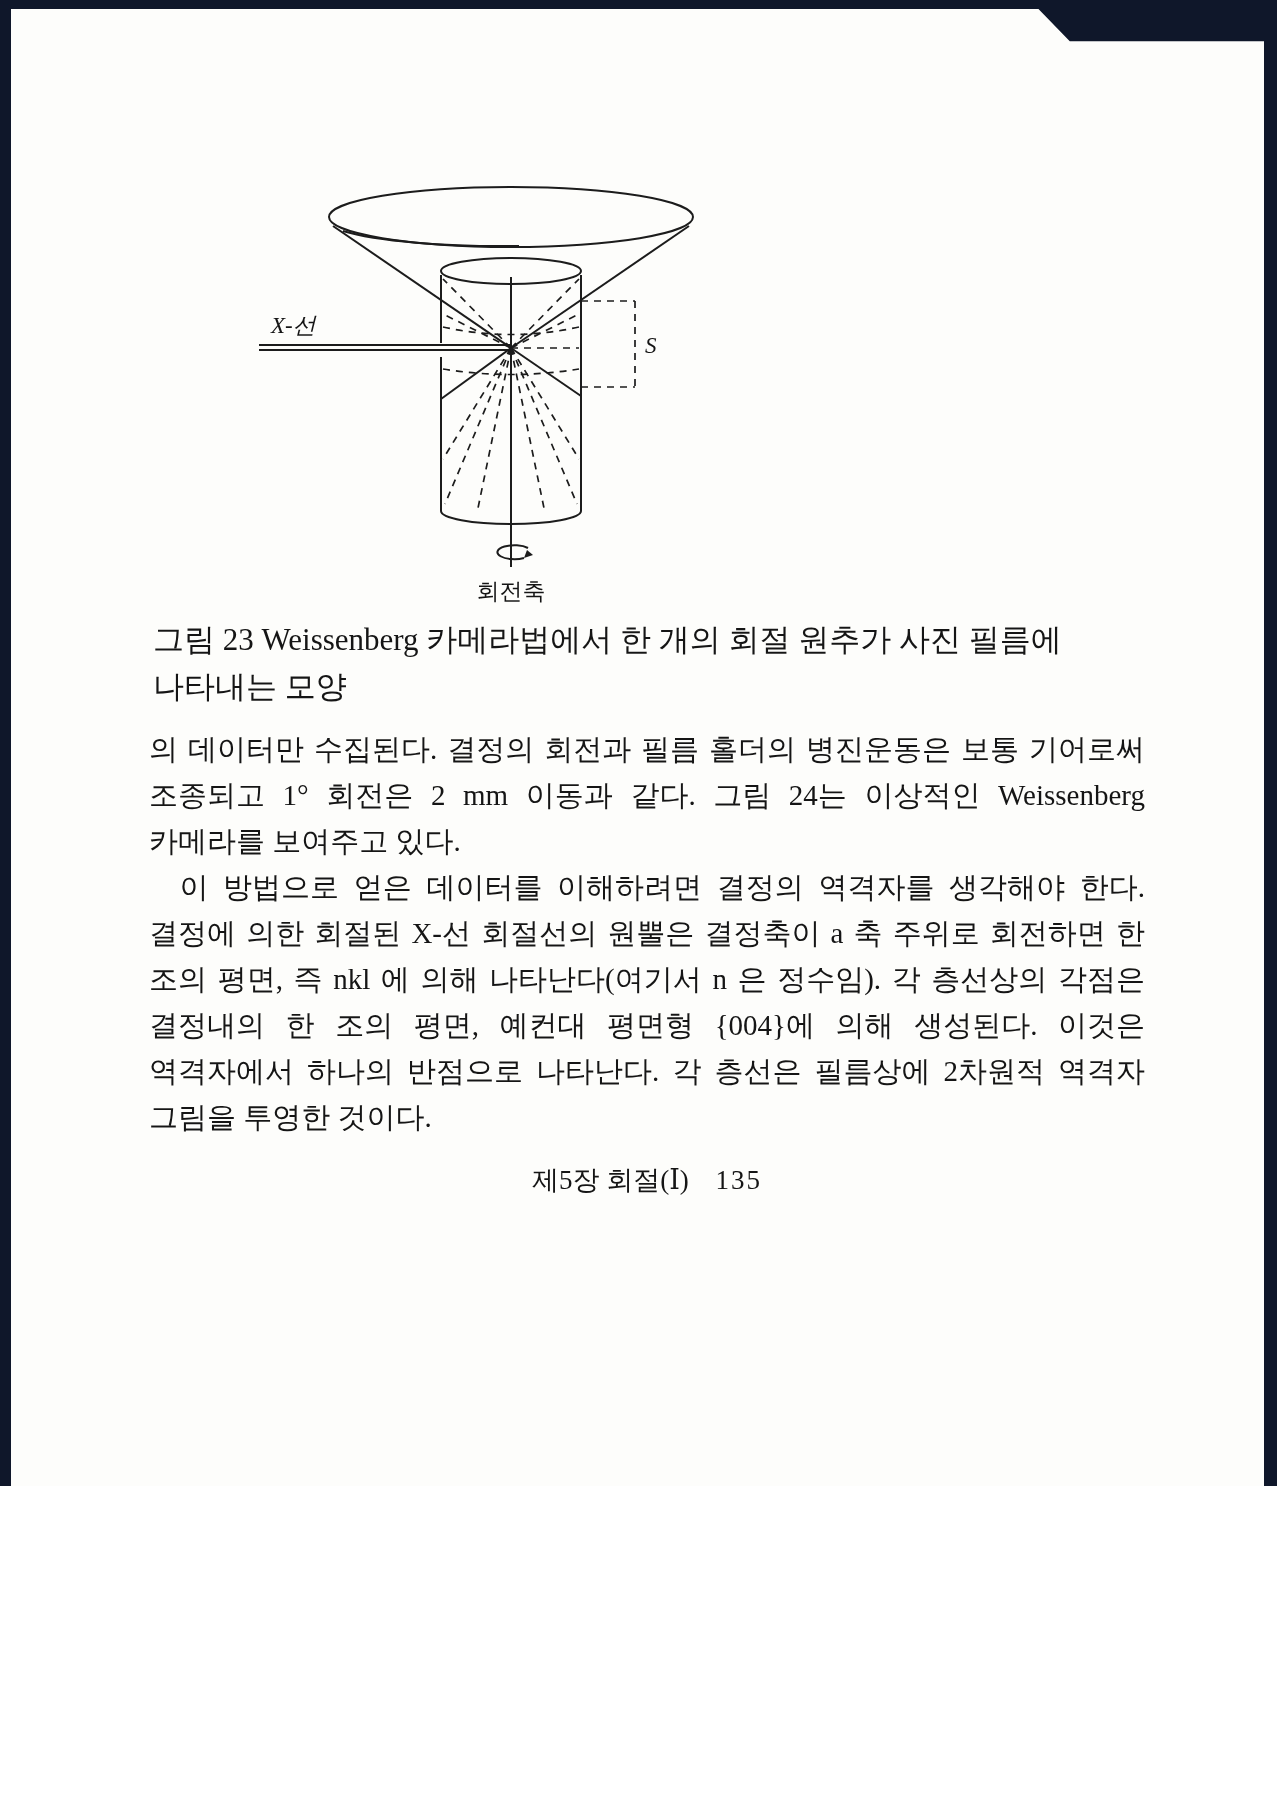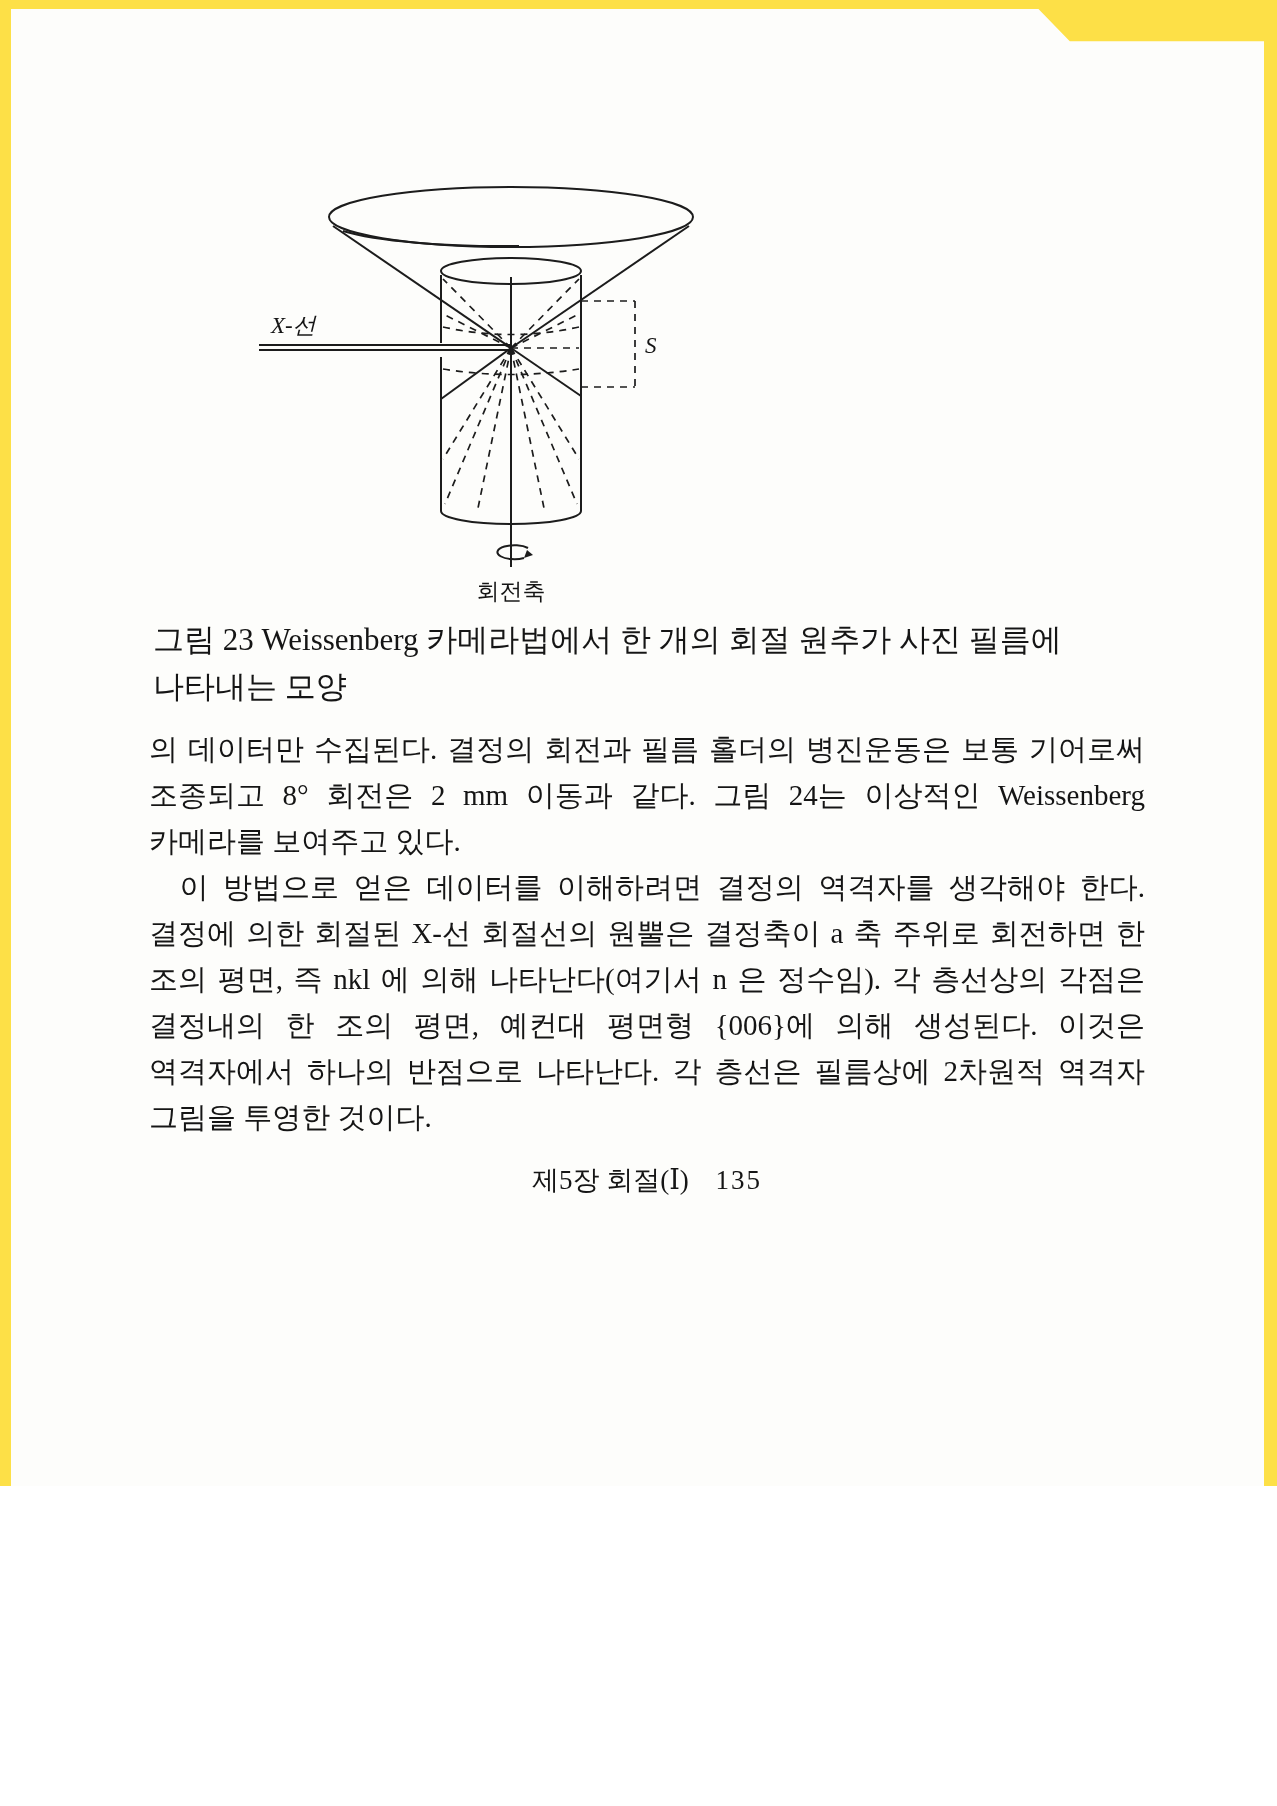--- a/index.html
+++ b/index.html
@@ -1,19 +1,19 @@
 <!DOCTYPE html>
 <html><head>
 <meta charset="utf-8">
 <style>
   html,body { margin:0; padding:0; background:#ffffff; }
   .book {
     position:relative;
     width:1277px; height:1486px;
-    background:#fde047;
+    background:#0f172a;
     overflow:hidden;
   }
   .page {
     position:absolute;
     left:11px; top:9px;
     width:1253px; height:1786px;
     background:#fdfdfb;
     clip-path: polygon(0 0, 82% 0, 84.5% 1.8%, 100% 1.8%, 100% 98.2%, 84.5% 98.2%, 82% 100%, 0 100%);
   }
   .content {
@@ -103,22 +103,22 @@
           <text class="fig-text fig-text-it" x="414" y="194">S</text>
           <text class="fig-text" x="280" y="440" text-anchor="middle">회전축</text>
         </svg>
       </figure>
 
       <div class="caption">
         <div class="cap1">그림 23  Weissenberg 카메라법에서 한 개의 회절 원추가 사진 필름에</div>
         <div class="cap2">나타내는 모양</div>
       </div>
 
-      <p class="body-par">의 데이터만 수집된다.  결정의 회전과 필름 홀더의 병진운동은 보통 기어로써 조종되고 8° 회전은 2 mm 이동과 같다.  그림 24는 이상적인 Weissenberg 카메라를 보여주고 있다.</p>
-      <p class="body-par ind">이 방법으로 얻은 데이터를 이해하려면 결정의 역격자를 생각해야 한다.  결정에 의한 회절된 X-선 회절선의 원뿔은 결정축이 a 축 주위로 회전하면 한 조의 평면, 즉 nkl 에 의해 나타난다(여기서 n 은 정수임).  각 층선상의 각점은 결정내의 한 조의 평면, 예컨대 평면형 {006}에 의해 생성된다.  이것은 역격자에서 하나의 반점으로 나타난다.  각 층선은 필름상에 2차원적 역격자 그림을 투영한 것이다.</p>
+      <p class="body-par">의 데이터만 수집된다.  결정의 회전과 필름 홀더의 병진운동은 보통 기어로써 조종되고 1° 회전은 2 mm 이동과 같다.  그림 24는 이상적인 Weissenberg 카메라를 보여주고 있다.</p>
+      <p class="body-par ind">이 방법으로 얻은 데이터를 이해하려면 결정의 역격자를 생각해야 한다.  결정에 의한 회절된 X-선 회절선의 원뿔은 결정축이 a 축 주위로 회전하면 한 조의 평면, 즉 nkl 에 의해 나타난다(여기서 n 은 정수임).  각 층선상의 각점은 결정내의 한 조의 평면, 예컨대 평면형 {004}에 의해 생성된다.  이것은 역격자에서 하나의 반점으로 나타난다.  각 층선은 필름상에 2차원적 역격자 그림을 투영한 것이다.</p>
 
       <div class="page-footer">
         <span>제5장  회절(Ⅰ)</span>
         <span class="pnum">135</span>
       </div>
 
     </div>
   </div>
 </div>
 

